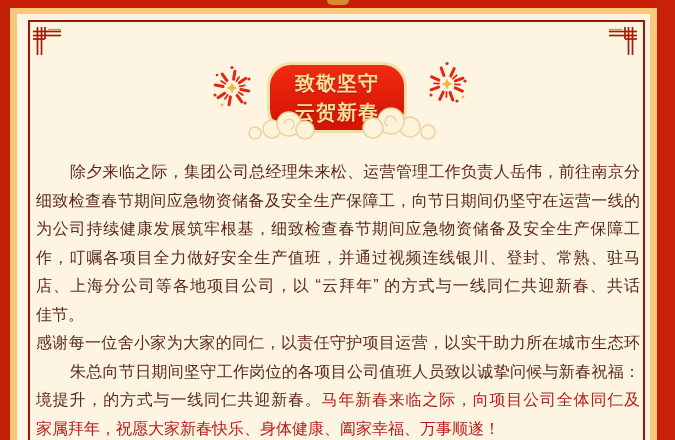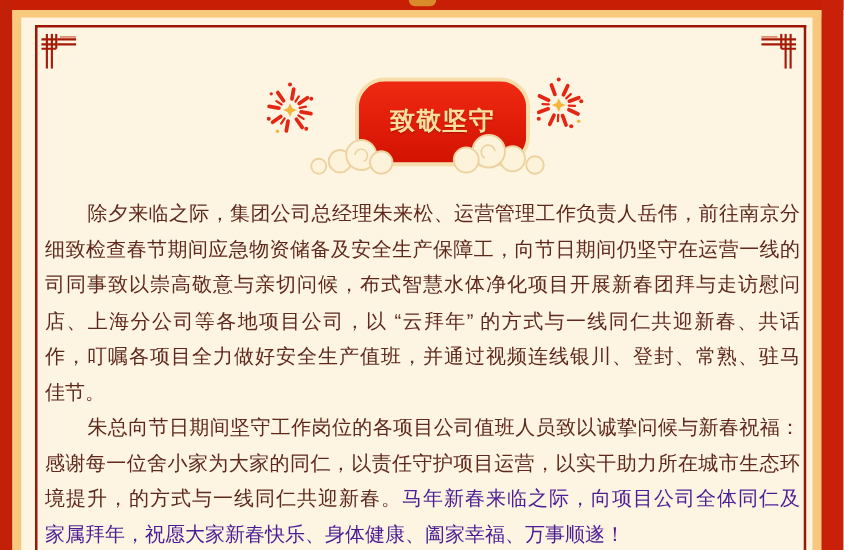--- a/index.html
+++ b/index.html
@@ -19,21 +19,21 @@
   
   .inner-frame{
     position:absolute;left:28px;top:20px;width:613px;height:430px;
     border:2px solid #9f1505;border-bottom:none;
   }
   .corner{position:absolute;width:28px;height:28px;}
   .corner.tl{left:33px;top:27px;}
   .corner.tr{left:609px;top:27px;transform:scaleX(-1);}
   
   .badge{
-    position:absolute;left:284px;top:62px;width:134px;height:65px;
+    position:absolute;left:267px;top:62px;width:134px;height:65px;
     border:3px solid #f6ddaa;border-radius:24px;
     background:linear-gradient(#f02a12,#d31201);
     display:flex;flex-direction:column;align-items:center;justify-content:center;
     z-index:2;
   }
   .badge .bline{
     font-size:20px;font-weight:bold;line-height:29px;letter-spacing:1px;
     color:#fbdf9f;text-shadow:0 1px 1px rgba(120,20,0,.55);
   }
   .cloud{position:absolute;z-index:3;}
@@ -43,21 +43,21 @@
   .firework.fl{left:209px;top:65px;}
   .firework.fr{left:424px;top:61px;}
   
   .article{
     position:absolute;left:36px;top:158px;width:604px;
     font-size:16px;line-height:28.5px;color:#5f281c;
   }
   .line{height:28.5px;overflow:hidden;text-align:justify;text-align-last:justify;}
   .line.plain{text-align:center;text-align-last:left;}
   .line.indent{padding-left:34px;}
-  .hl{color:#4c1d95;}
+  .hl{color:#b91c1c;}
 </style>
 </head>
 <body>
 
 <div class="page">
 
   <div class="bar-top-red"></div>
   <div class="bar-left-red"></div>
   <div class="bar-right-red"></div>
   <div class="bar-top-gold"></div>
@@ -155,20 +155,21 @@
         <circle cx="7" cy="34" r="1.6"></circle>
           <circle cx="33" cy="40" r="1.6"></circle>
       </g>
       <circle cx="39" cy="36" r="1.4" fill="#f2b73a"></circle>
       <path d="M23 17.5 L24.7 21.3 L28.5 23 L24.7 24.7 L23 28.5 L21.3 24.7 L17.5 23 L21.3 21.3 Z" fill="#f2b73a"></path>
     </svg>
   </span>
 
   <div class="badge">
     <div class="bline">致敬坚守</div>
+    <div class="bline">云贺新春</div>
   </div>
 
   <span class="cloud cl">
     <svg width="72" height="34" viewBox="0 0 72 34">
       <g fill="#fdf3da" stroke="#ecd2a0" stroke-width="1.5">
         <circle cx="9" cy="26" r="6"></circle>
         <circle cx="26" cy="22" r="9"></circle>
         <circle cx="43" cy="17" r="12"></circle>
         <circle cx="59" cy="23" r="9"></circle>
       </g>
@@ -183,23 +184,23 @@
         <circle cx="47" cy="18" r="13"></circle>
         <circle cx="65" cy="25" r="10"></circle>
       </g>
       <path d="M42 18 a5.5 5.5 0 1 1 8 5.5" stroke="#ecd2a0" stroke-width="1.3" fill="none"></path>
     </svg>
   </span>
 
   <div class="article">
     <div class="line indent">除夕来临之际，集团公司总经理朱来松、运营管理工作负责人岳伟，前往南京分</div>
     <div class="line">细致检查春节期间应急物资储备及安全生产保障工，向节日期间仍坚守在运营一线的公</div>
-    <div class="line">司同事致以崇高敬意与亲切问候，布式智慧水体净化项目开展新春团拜与走访慰问</div>
+    <div class="line">为公司持续健康发展筑牢根基，细致检查春节期间应急物资储备及安全生产保障工</div>
+    <div class="line">作，叮嘱各项目全力做好安全生产值班，并通过视频连线银川、登封、常熟、驻马</div>
     <div class="line">店、上海分公司等各地项目公司，以 “云拜年” 的方式与一线同仁共迎新春、共话</div>
-    <div class="line">作，叮嘱各项目全力做好安全生产值班，并通过视频连线银川、登封、常熟、驻马</div>
     <div class="line plain">佳节。</div>
+    <div class="line">感谢每一位舍小家为大家的同仁，以责任守护项目运营，以实干助力所在城市生态环</div>
     <div class="line indent">朱总向节日期间坚守工作岗位的各项目公司值班人员致以诚挚问候与新春祝福：</div>
-    <div class="line">感谢每一位舍小家为大家的同仁，以责任守护项目运营，以实干助力所在城市生态环</div>
     <div class="line"><span>境提升，的方式与一线同仁共迎新春。</span><span class="hl">马年新春来临之际，向项目公司全体同仁及</span></div>
     <div class="line plain hl">家属拜年，祝愿大家新春快乐、身体健康、阖家幸福、万事顺遂！</div>
   </div>
 
 </div>
 
 </body></html>

